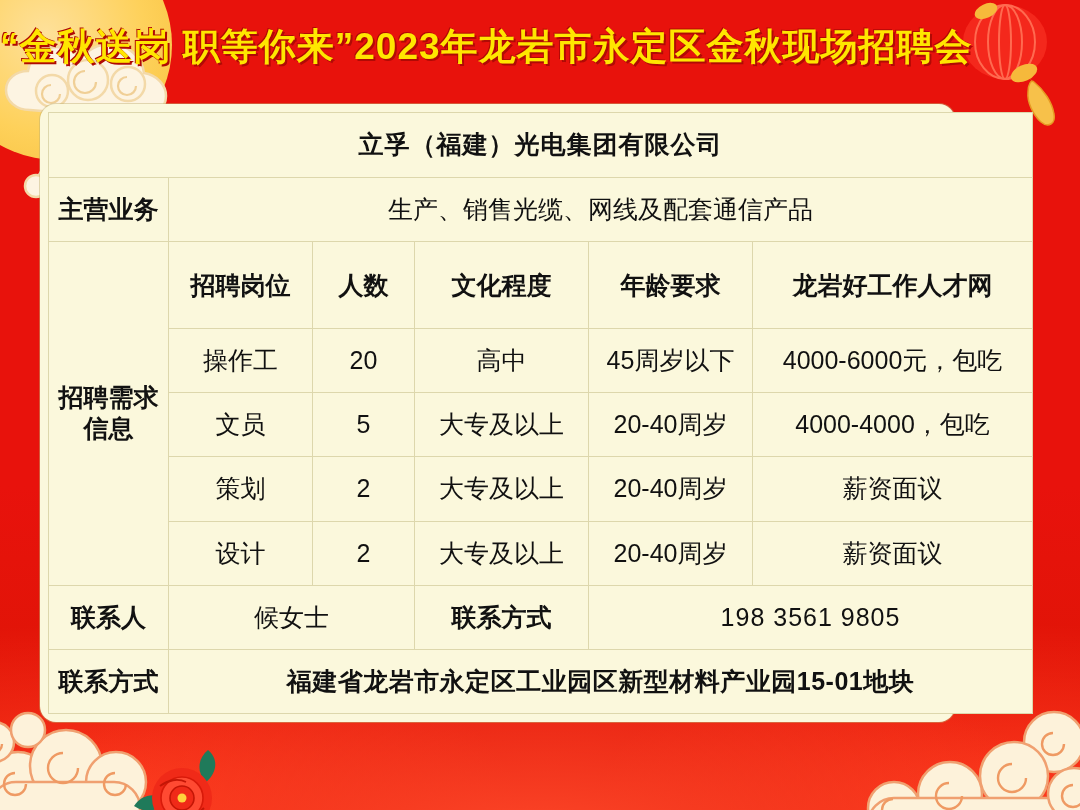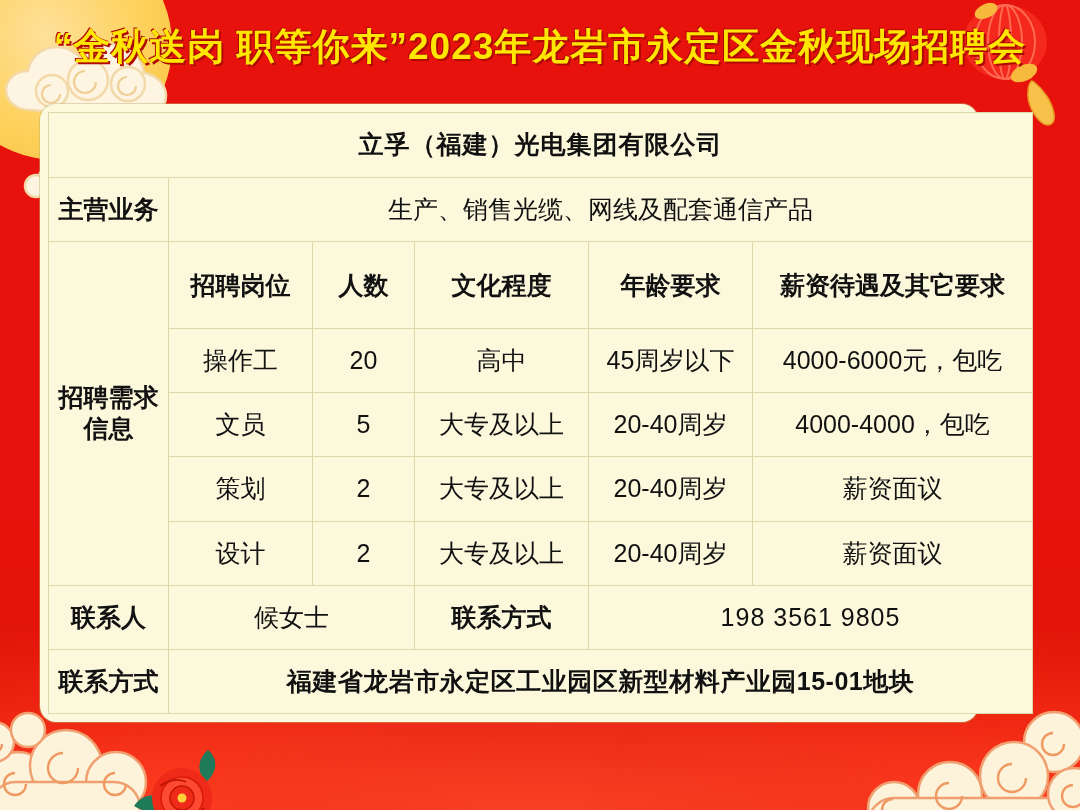--- a/index.html
+++ b/index.html
@@ -24,34 +24,33 @@
     background:radial-gradient(circle at 45% 45%,#ffe9a0 0%,#ffd95e 55%,#f7c63c 100%);
     opacity:.96;
   }
   .deco{position:absolute;pointer-events:none;}
   .deco-tl{left:-10px;top:-10px;}
   .deco-bl{left:-30px;bottom:-26px;}
   .deco-br{right:-22px;bottom:-30px;}
   .lantern{position:absolute;right:10px;top:-6px;width:120px;height:135px;}
   
   .title{
-    position:absolute;left:0;right:0;top:22px;text-align:center;
+    position:absolute;left:0;right:0;top:22px;
     font-size:37px;font-weight:bold;letter-spacing:1px;
     color:#ffe600;
     text-shadow:2px 2px 0 #b00a05, -1px -1px 0 #b00a05;
     white-space:nowrap;
     z-index:6;
   }
   
   .card{
     position:absolute;left:40px;top:104px;width:915px;height:618px;
     background:#fbf8dc;border-radius:16px;
     box-shadow:0 0 0 1px rgba(190,175,110,.45);
     z-index:5;
-    padding-left:23px;
   }
   table.sheet{
     position:absolute;left:8px;top:8px;width:984px;height:602px;
     border-collapse:collapse;table-layout:fixed;
     background:#fbf8dc;
   }
   table.sheet td{
     border:1px solid #ddd7ac;
     color:#111;
     text-align:center;
@@ -136,21 +135,21 @@
         <tr>
           <td class="rowhead">主营业务</td>
           <td class="biz" colspan="5">生产、销售光缆、网线及配套通信产品</td>
         </tr>
         <tr>
           <td class="needs" rowspan="5">招聘需求信息</td>
           <td class="colhead">招聘岗位</td>
           <td class="colhead">人数</td>
           <td class="colhead">文化程度</td>
           <td class="colhead">年龄要求</td>
-          <td class="colhead">薪资待遇及其它要求</td>
+          <td class="colhead">龙岩好工作人才网</td>
         </tr>
         <tr>
           <td class="jobname">操作工</td>
           <td class="num">20</td>
           <td>高中</td>
           <td>45周岁以下</td>
           <td class="salary">4000-6000元，包吃</td>
         </tr>
         <tr>
           <td class="jobname">文员</td>

